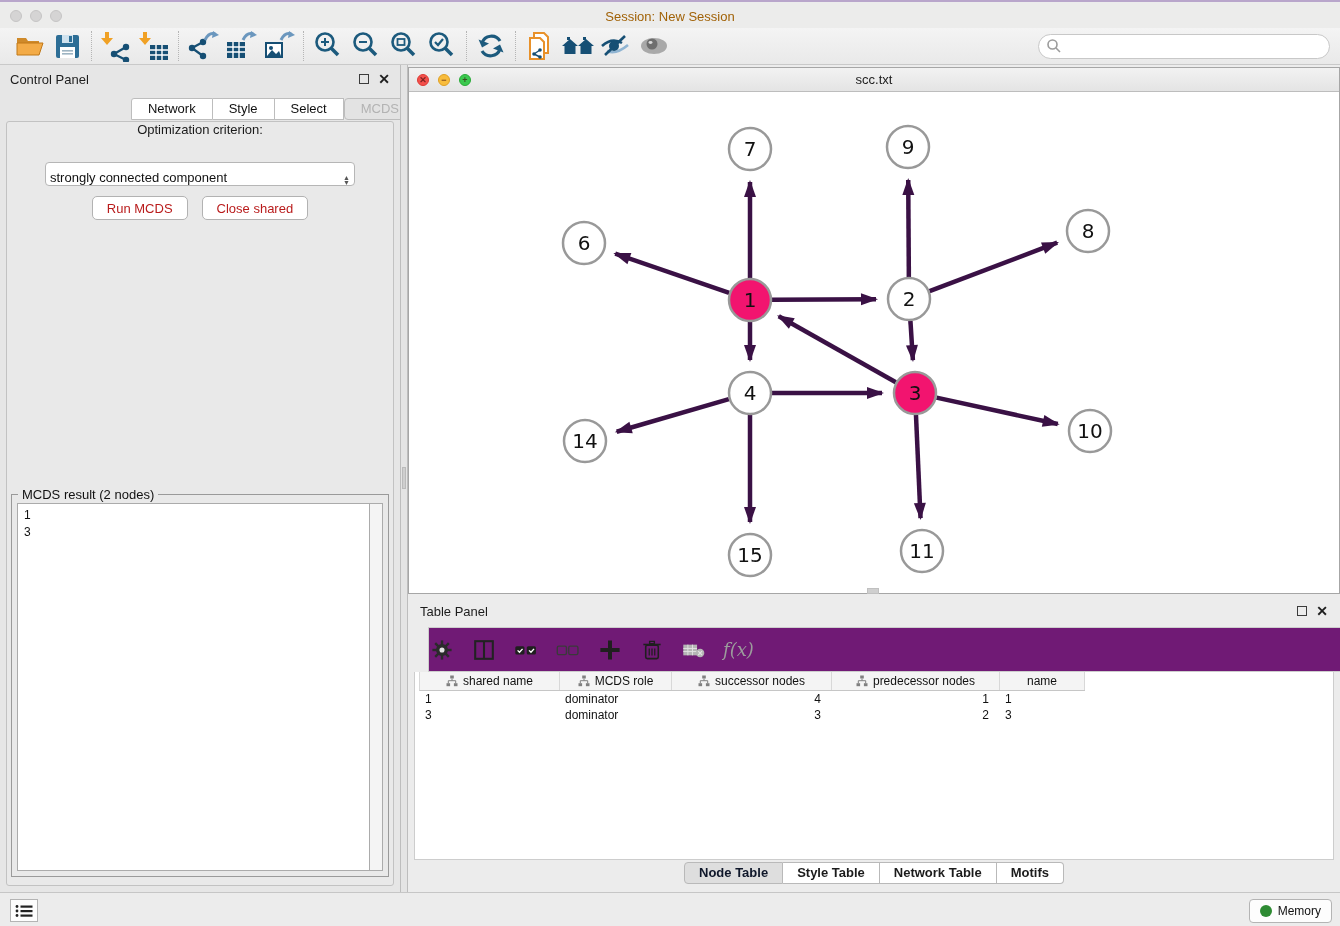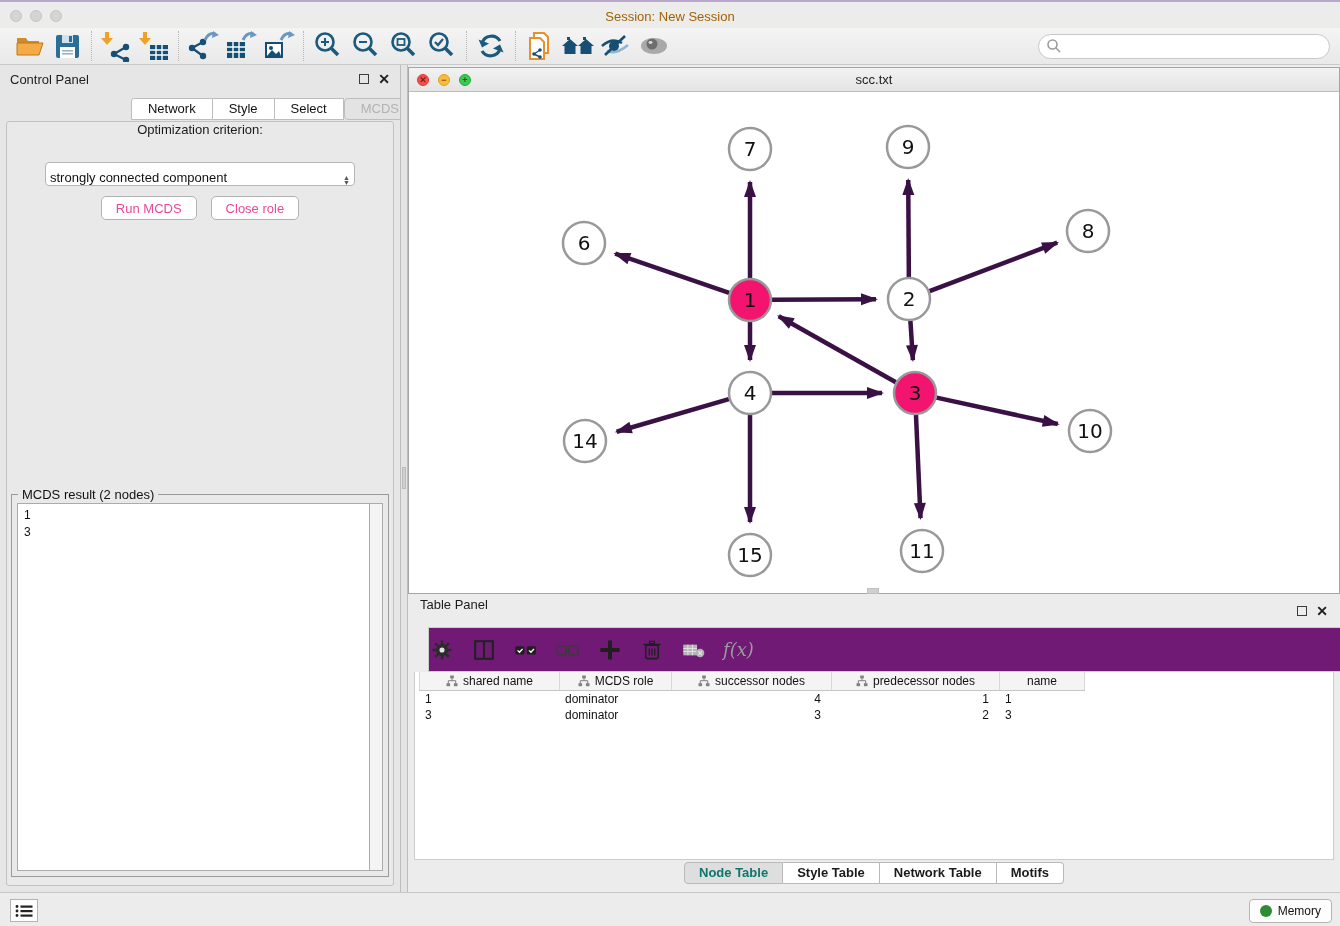--- a/index.html
+++ b/index.html
@@ -28,21 +28,21 @@
   .close-glyph { font-size:14px; font-weight:bold; color:#1d1d1d; line-height:10px; }
   .cp-tabs { position:absolute; left:0; top:33px; width:100%; display:flex; justify-content:flex-end;margin-left:16px; }
   .cp-tab { height:22px; padding:0 16px; background:#fff; border:1px solid #bdbdbd; border-left:none; font-size:13px; line-height:20px; color:#111; }
   .cp-tab:first-child { border-left:1px solid #bdbdbd; border-radius:3px 0 0 0; }
   .cp-tab.active { background:#e3e3e3; color:#b3b3b3; border-radius:4px; border-left:1px solid #bdbdbd; }
   .cp-content { position:absolute; left:6px; top:56px; width:388px; height:765px; background:#e9e9e9; border:1px solid #c2c2c2; border-radius:3px; }
   .opt-label { text-align:center; font-size:13px; color:#1a1a1a; }
   .select-box { position:absolute; left:38px; top:40px; width:310px; height:24px; background:#fff; border:1px solid #b6b6b6; border-radius:4px; font-size:13px; color:#111; display:flex; align-items:flex-end; padding:0 4px; }
   .select-arrows { margin-left:auto; display:flex; flex-direction:column; line-height:5px; font-size:7px; color:#555; }
   .btn-row { position:absolute; left:0; top:74px; width:100%; display:flex; justify-content:center; gap:14px; }
-  .push-btn { height:24px; padding:0 14px; background:#fff; border:1px solid #b2b2b2; border-radius:5px; font-size:13px; color:#ec4899; display:flex; align-items:center; }
+  .push-btn { height:24px; padding:0 14px; background:#fff; border:1px solid #b2b2b2; border-radius:5px; font-size:13px; color:#b91c1c; display:flex; align-items:center; }
   .mcds-fieldset { position:absolute; left:4px; top:372px; width:378px; height:383px; border:1px solid #9a9a9a; }
   .mcds-legend { position:absolute; left:6px; top:-8px; background:#e9e9e9; padding:0 4px; font-size:13px; color:#111; }
   .mcds-text { position:absolute; left:5px; top:8px; right:18px; bottom:5px; background:#fff; border:1px solid #ababab; font-size:12px; color:#111; padding:3px 6px; white-space:pre; line-height:17px; }
   .mcds-scroll { position:absolute; right:5px; top:8px; width:13px; bottom:5px; background:#f4f4f4; border:1px solid #ababab; border-left:none; }
 
   .v-splitter { position:absolute; left:400px; top:63px; width:8px; height:827px; background:#e4e4e4; border-left:1px solid #bdbdbd; border-right:1px solid #bdbdbd; }
   .v-splitter-handle { position:absolute; left:1px; top:402px; width:4px; height:22px; background:#cfcfcf; border:1px solid #bbb; }
 
   
   .network-window { position:absolute; left:408px; top:65px; width:932px; height:527px; background:#fff; border:1px solid #a6a6a6; }
@@ -51,35 +51,35 @@
   .nw-dot { width:12px; height:12px; border-radius:50%; display:flex; align-items:center; justify-content:center; font-size:9px; font-weight:bold; color:rgba(60,10,10,0.65); }
   .nw-dot.red { background:#f4504c; border:1px solid #dd3a35; }
   .nw-dot.yellow { background:#f8bc3c; border:1px solid #dfa023; }
   .nw-dot.green { background:#3bc94f; border:1px solid #29ab38; }
   .nw-title { position:absolute; left:0; right:0; text-align:center; font-size:13px; color:#1c1c1c; }
   .nw-canvas { position:relative; width:930px; height:501px; background:#fff; }
   .nw-bottom-handle { position:absolute; left:458px; bottom:-1px; width:12px; height:6px; background:#cfcfcf; border:1px solid #c0c0c0; }
 
   
   .table-panel { position:absolute; left:408px; top:595px; width:932px; height:295px; background:#ececec; }
-  .tp-header { height:28px; display:flex; padding:0 12px; font-size:13px; color:#1d1d1d; }
+  .tp-header { height:28px; display:flex; align-items:center; padding:0 12px; font-size:13px; color:#1d1d1d; }
   .tp-toolbar { position:absolute; left:20px; top:30px; width:920px; height:45px; background:#701a75; border:1px solid #cdcdcd; display:flex; align-items:center; gap:16px; }
   .tp-tbtn { width:26px; height:28px; display:flex; align-items:center; justify-content:center; }
   .fx-label { font-family:"DejaVu Serif", serif; font-style:italic; font-size:18px; color:#9c9c9c; }
   .tp-tablewrap { position:absolute; left:6px; top:75px; width:920px; height:188px; background:#fff; border:1px solid #cdcdcd; border-top:none; }
   .thead { display:flex; height:19px; background:#f4f4f4; border-bottom:1px solid #c6c6c6; margin-left:4px; width:666px; border-left:1px solid #d8d8d8; }
   .th { display:flex; align-items:center; justify-content:center; gap:5px; font-size:12px; color:#111; border-right:1px solid #d8d8d8; height:100%; }
   .trow { display:flex; height:16px; margin-left:4px; width:666px; font-size:12px; color:#111; }
   .td { padding:0 6px; display:flex; align-items:center; }
   .td.right { justify-content:flex-end; padding-right:10px; }
   .tp-tabs { position:absolute; left:0; top:265px; width:100%; display:flex; justify-content:center; }
   .tp-tab { height:22px; padding:0 14px; background:#fff; border:1px solid #b9b9b9; border-left:none; font-size:13px; font-weight:bold; color:#1b1b1b; line-height:20px; }
   .tp-tab:first-child { border-left:1px solid #b9b9b9; border-radius:4px 0 0 4px; }
   .tp-tab:last-child { border-radius:0 4px 4px 0; }
-  .tp-tab.active { background:#dedede; color:#0f766e; }
+  .tp-tab.active { background:#dedede; color:#0f172a; }
 
   
   .statusbar { position:absolute; left:0; top:890px; width:100%; height:36px; background:#ececec; border-top:1px solid #c6c6c6; }
   .list-btn { position:absolute; left:10px; top:6px; width:28px; height:23px; background:#fdfdfd; border:1px solid #b4b4b4; display:flex; align-items:center; justify-content:center; }
   .memory-btn { position:absolute; right:8px; top:6px; height:24px; background:#fdfdfd; border:1px solid #b4b4b4; border-radius:4px; display:flex; align-items:center; gap:6px; padding:0 10px; font-size:12px; color:#111; }
   .mem-dot { width:12px; height:12px; border-radius:50%; background:#2e8b33; }
 </style>
 </head>
 <body>
 
@@ -258,21 +258,21 @@
       <div class="opt-label">Optimization criterion:</div>
       <div class="select-box">
         <span>strongly connected component</span>
         <span class="select-arrows">
             <span>▲</span>
             <span>▼</span>
           </span>
       </div>
       <div class="btn-row">
         <span class="push-btn">Run MCDS</span>
-        <span class="push-btn">Close role</span>
+        <span class="push-btn">Close shared</span>
       </div>
       <div class="mcds-fieldset">
         <span class="mcds-legend">MCDS result (2 nodes)</span>
         <div class="mcds-text">1
 3</div>
         <div class="mcds-scroll"></div>
       </div>
     </div>
   </div>
 

